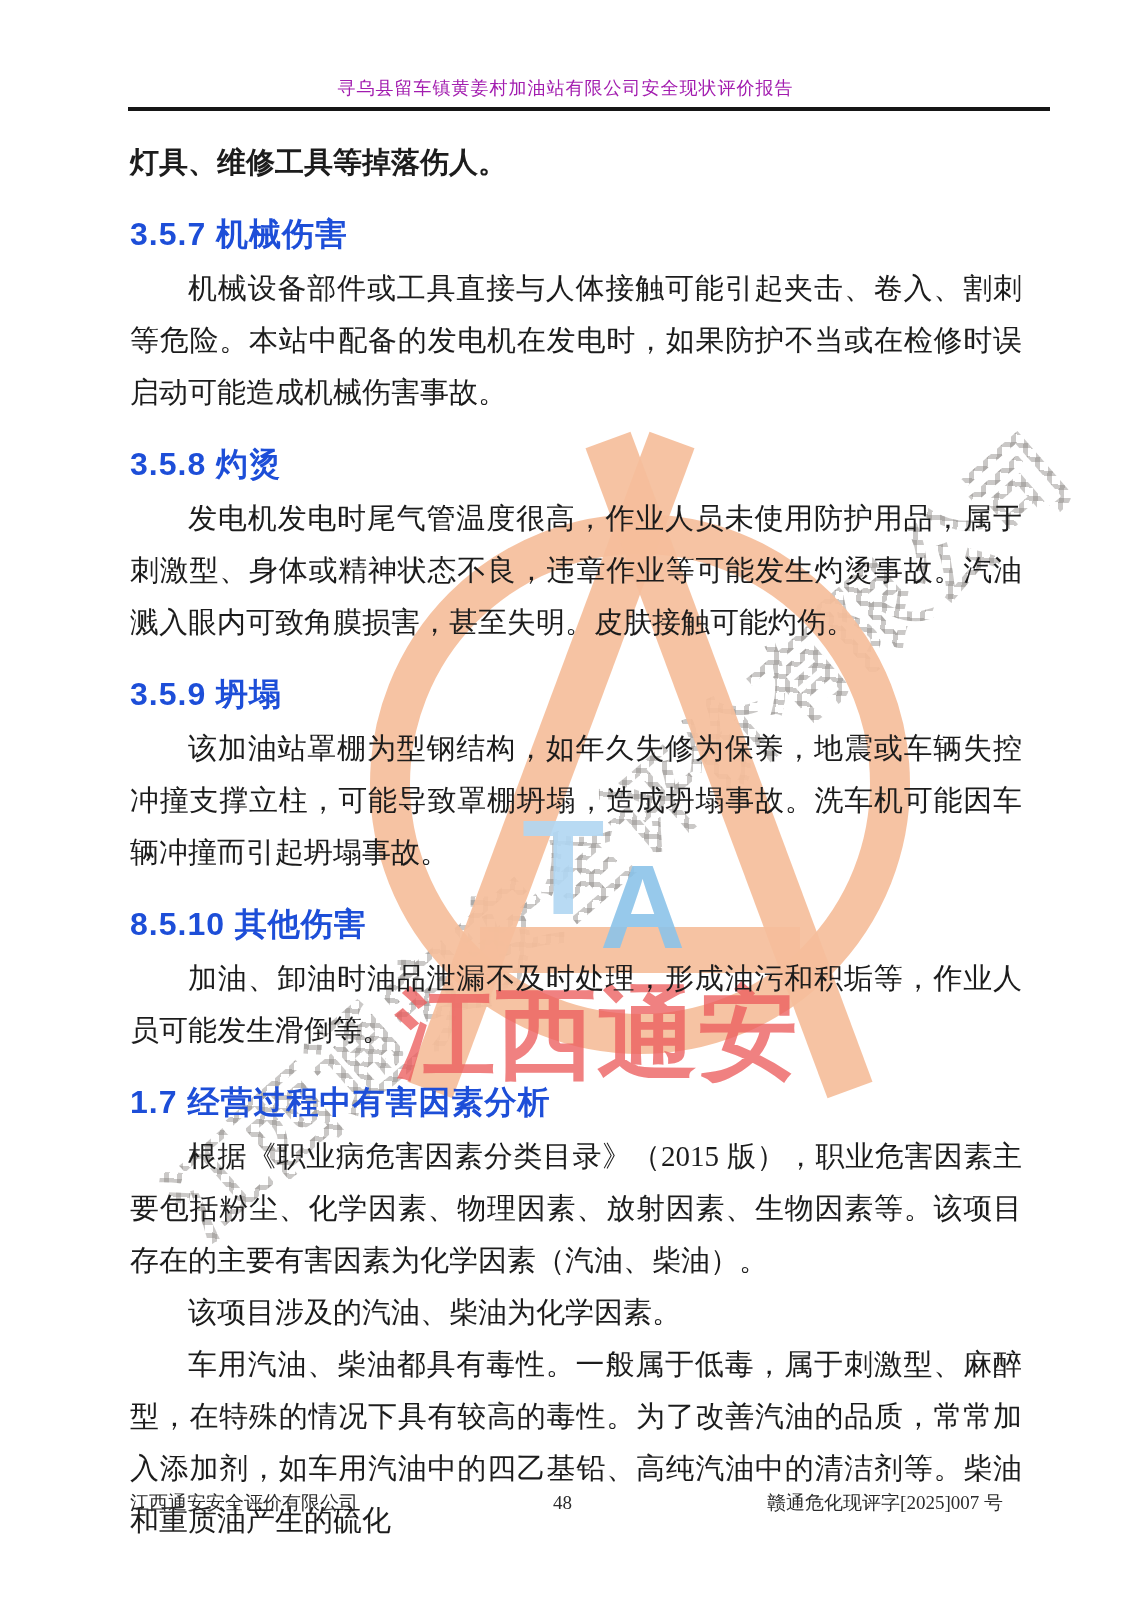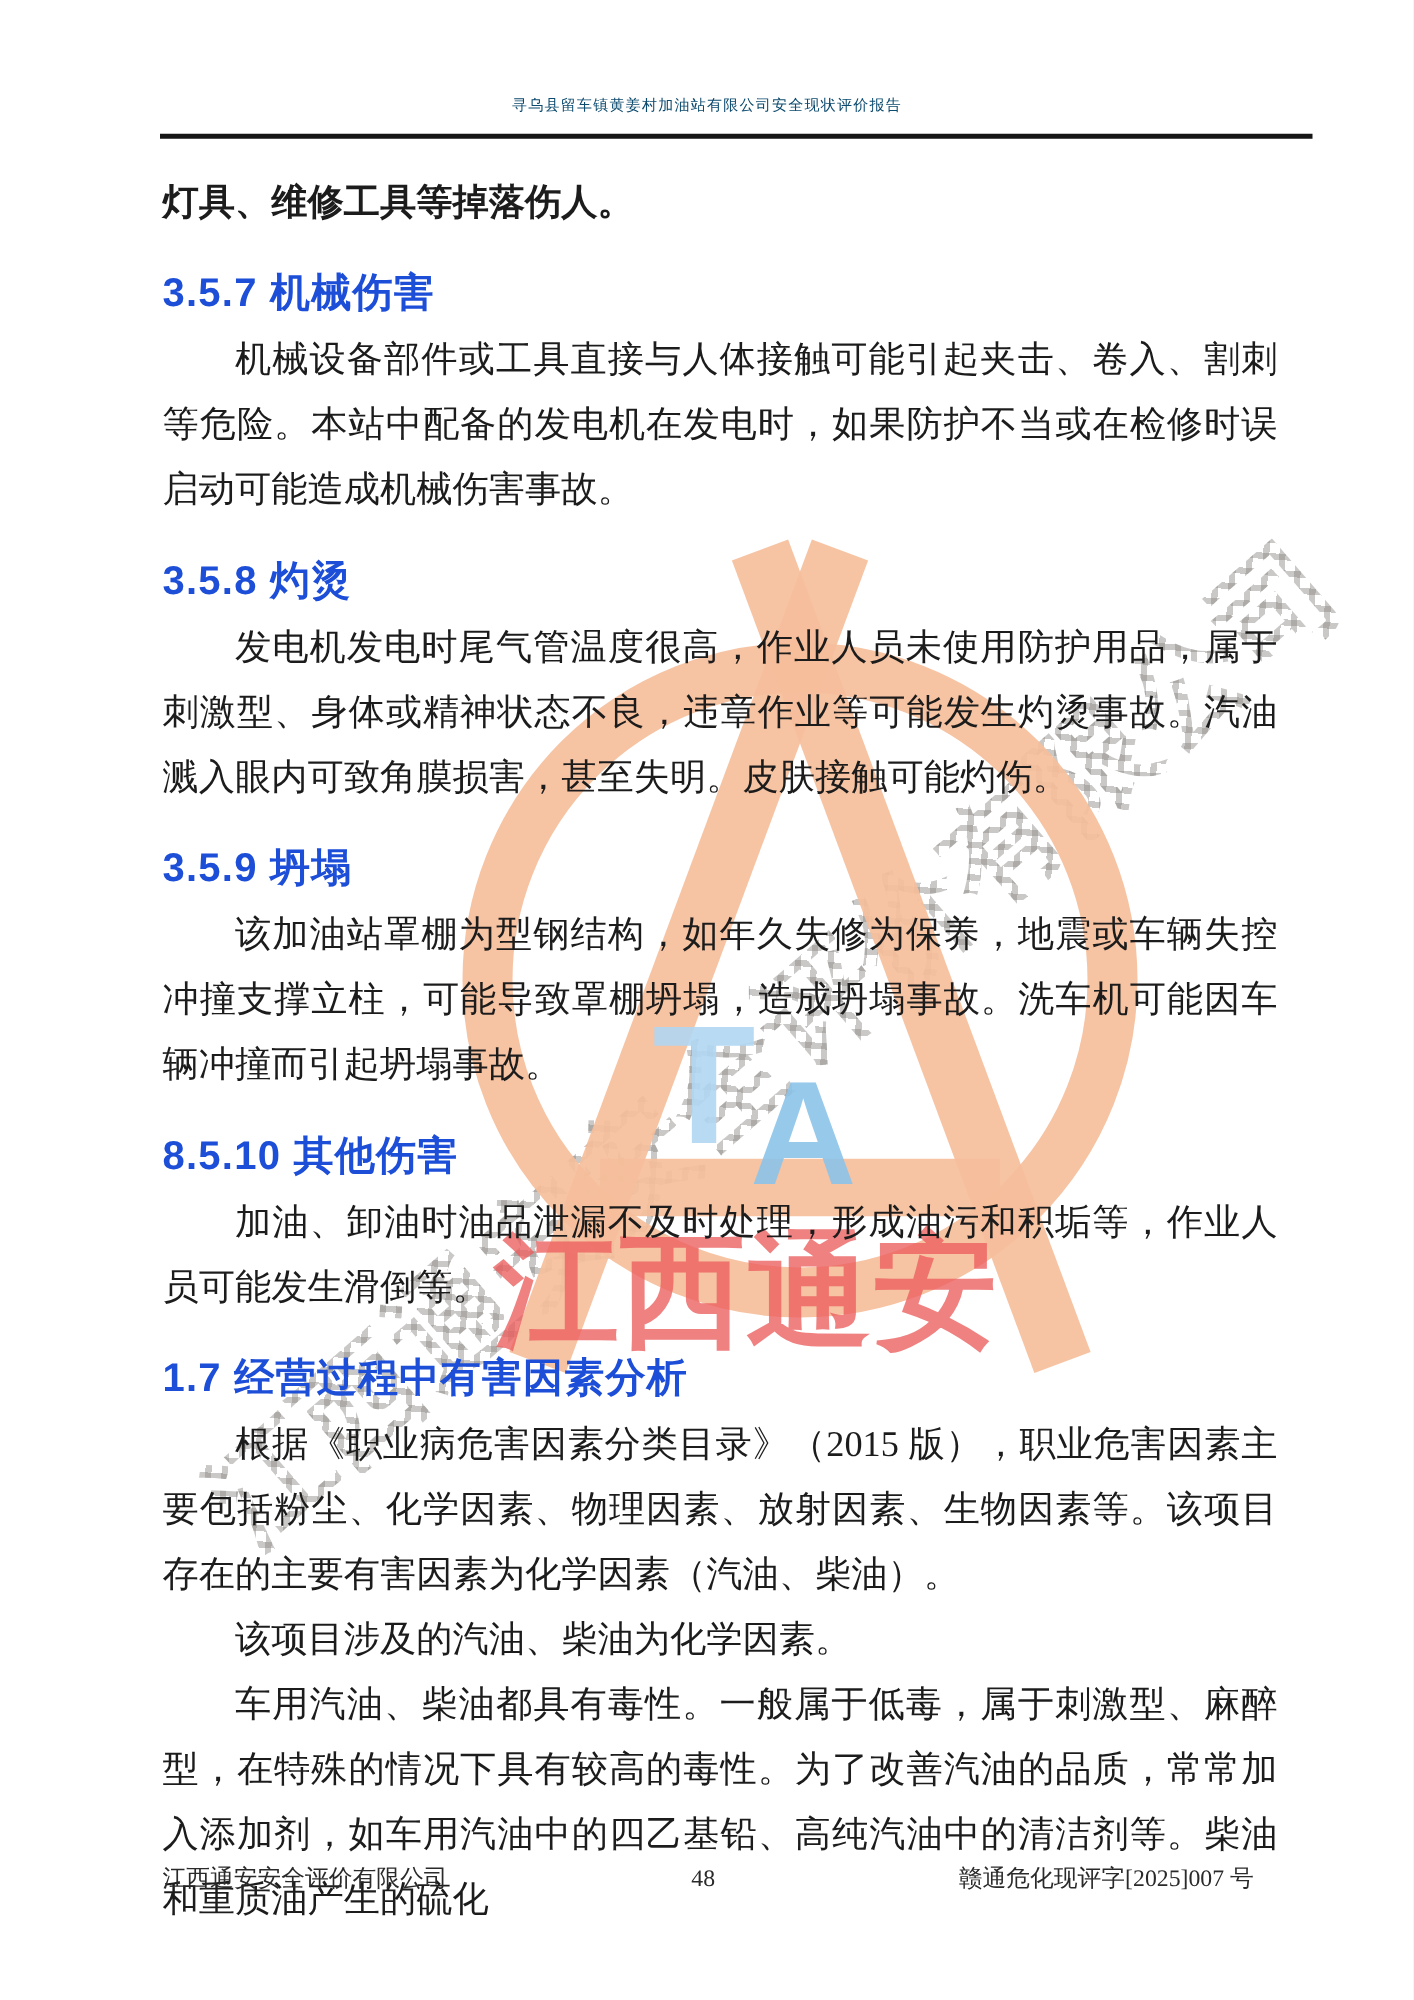--- a/index.html
+++ b/index.html
@@ -47,21 +47,21 @@
     font-family:Liberation Mono, monospace;
     font-size:100px;font-weight:700;line-height:1;
     letter-spacing:1px;
     color:var(--wm-red,rgba(236,93,93,0.78));
     white-space:nowrap;
   }
 
   
   .doc-header{
     position:absolute;top:76px;left:0;width:100%;
-    text-align:center;font-size:12px;letter-spacing:1px;color:#0c4a6e;
+    text-align:center;font-size:18px;letter-spacing:1px;color:#a21caf;
     z-index:2;
   }
   .doc-header-rule{
     position:absolute;top:107px;left:128px;width:922px;height:4px;
     background:#161616;z-index:2;
   }
 
   .doc-body{
     position:absolute;top:136px;left:130px;width:892px;
     font-size:29px;line-height:52px;

